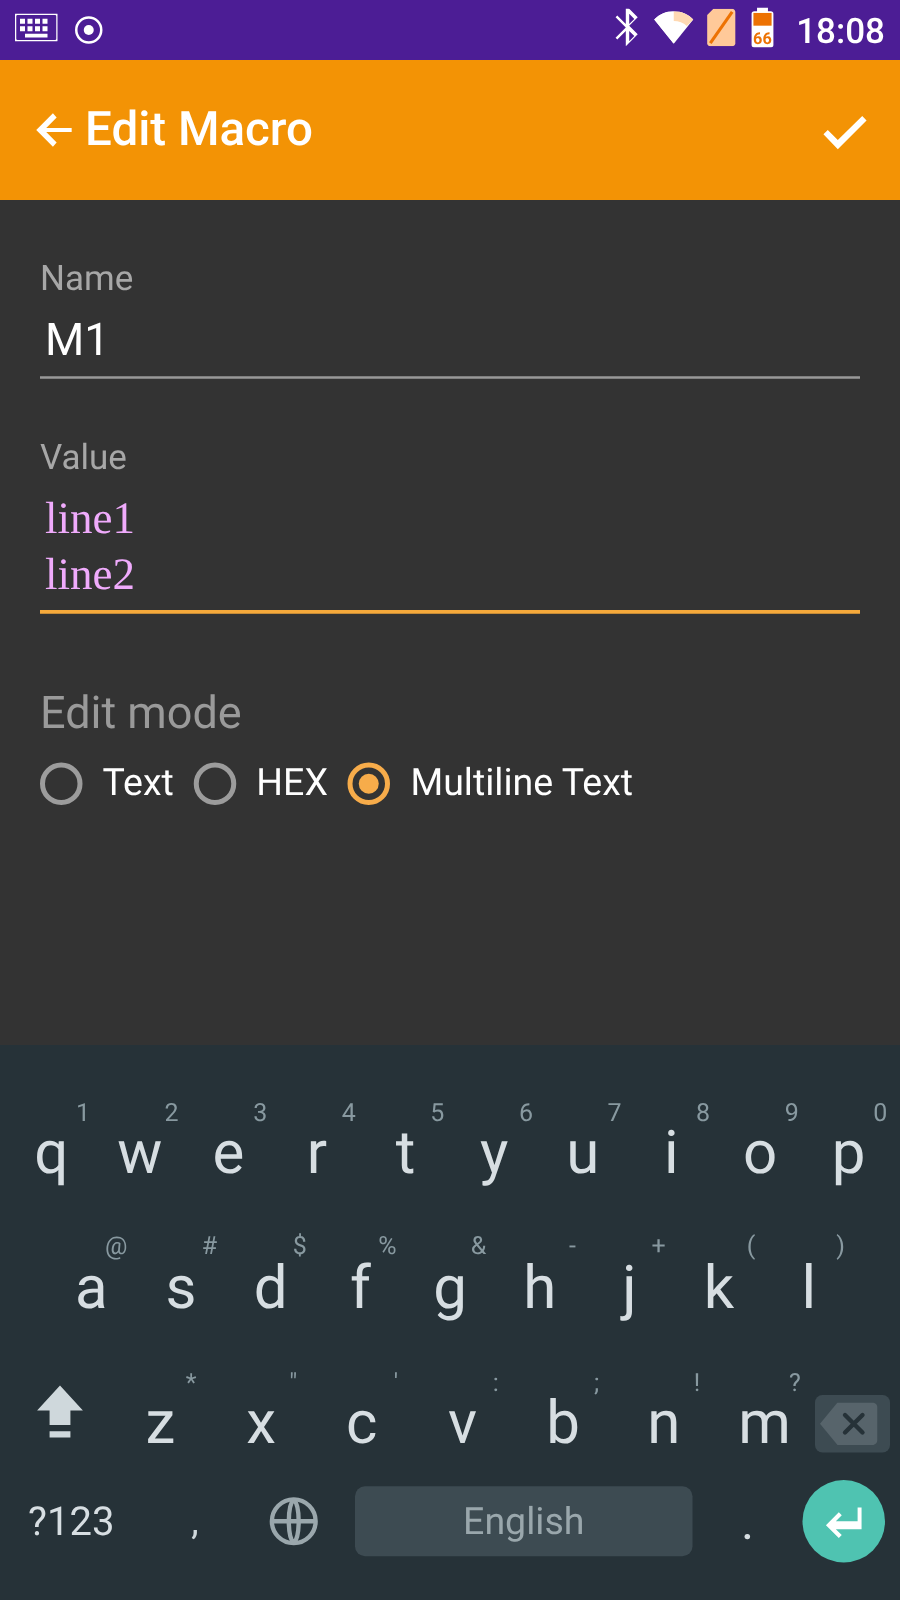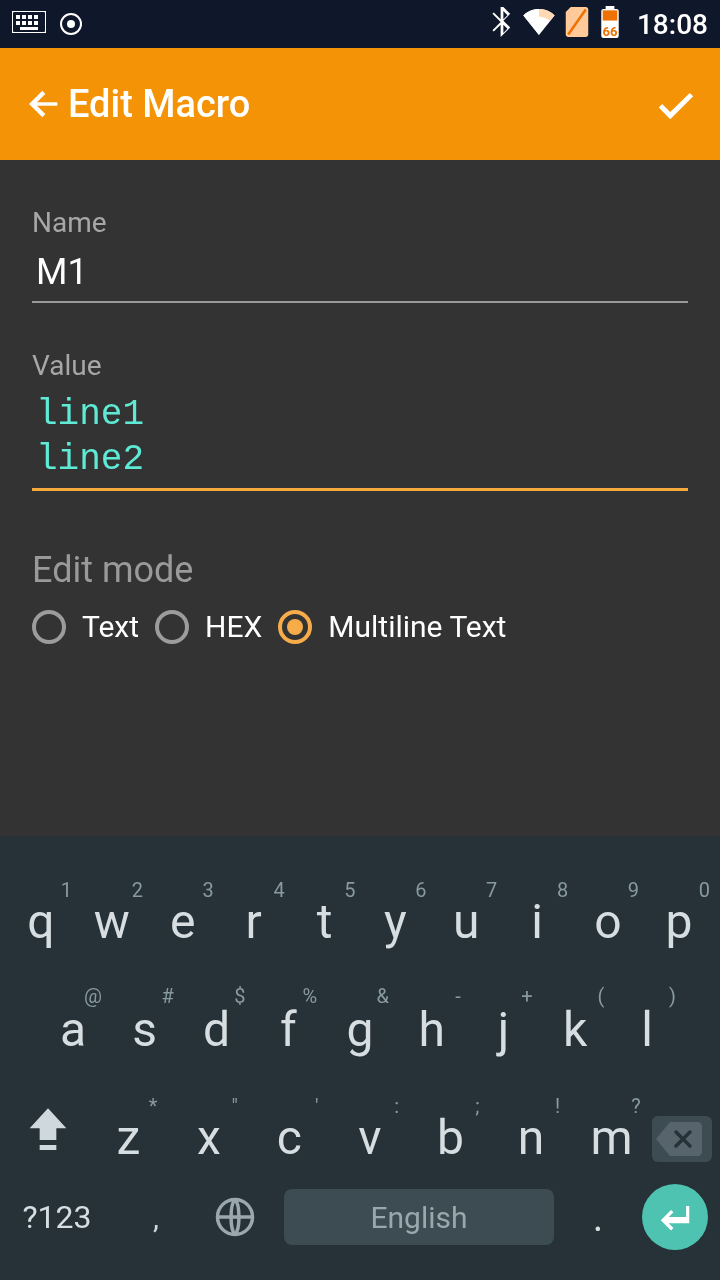--- a/index.html
+++ b/index.html
@@ -1,21 +1,21 @@
 <!DOCTYPE html>
 <html><head>
 <meta charset="utf-8">
 <style>
   * { margin: 0; padding: 0; box-sizing: border-box; font-family: Roboto, Arial, sans-serif; }
   html, body { width: 720px; height: 1280px; background: #333333; overflow: hidden; }
 
   
   .status-bar {
     height: 48px;
-    background: #0f172a;
+    background: #4c1d95;
     display: flex;
     align-items: center;
     padding: 0 12px;
     color: #fff;
   }
   .status-left { display: flex; align-items: center; gap: 14px; }
   .status-right { margin-left: auto; display: flex; align-items: center; gap: 10px; }
   .status-time { font-size: 28px; font-weight: 500; margin-left: 6px; }
   .kb-icon { width: 34px; height: 22px; }
   .rec-icon { width: 22px; height: 22px; border: 2.5px solid #fff; border-radius: 50%; position: relative; }
@@ -45,27 +45,27 @@
     color: #fff;
     font-size: 36px;
     padding: 12px 4px 8px 4px;
     outline: none;
   }
   .textarea-input {
     width: 100%;
     background: transparent;
     border: none;
     border-bottom: 3px solid #f6a93b;
-    color: #5eead4;
+    color: #f0abfc;
     font-size: 36px;
     padding: 10px 4px 6px 4px;
     outline: none;
     resize: none;
     line-height: 1.25;
-    font-family: Liberation Mono, monospace;
+    font-family: Liberation Serif, serif;
   }
   .field-block { margin-bottom: 46px; }
   .field-block2 { margin-bottom: 54px; }
 
   .editmode-label { color: #9a9a9a; font-size: 36px; }
   .radio-row { display: flex; align-items: center; margin-top: 18px; gap: 16px; }
   .radio-item { display: flex; align-items: center; gap: 16px; }
   .radio-outer {
     width: 34px; height: 34px; border: 4px solid #9c9c9c; border-radius: 50%; position: relative;
   }

